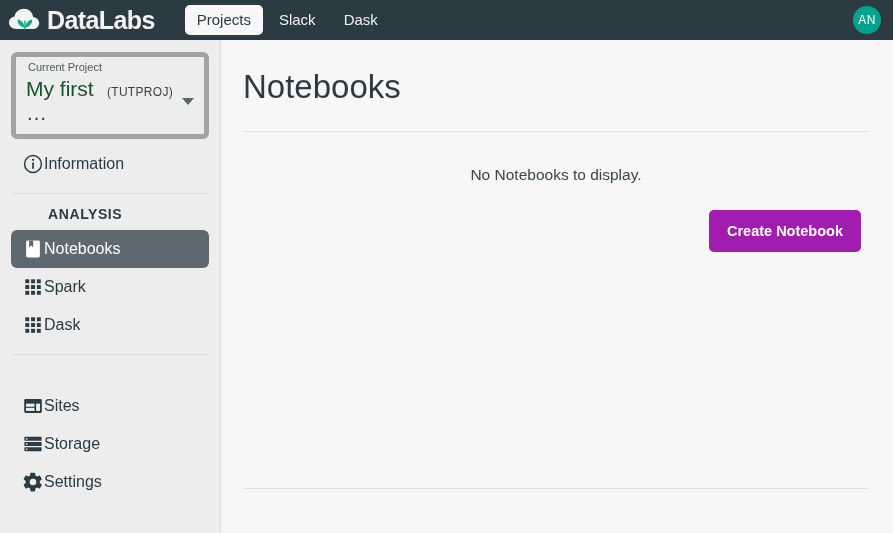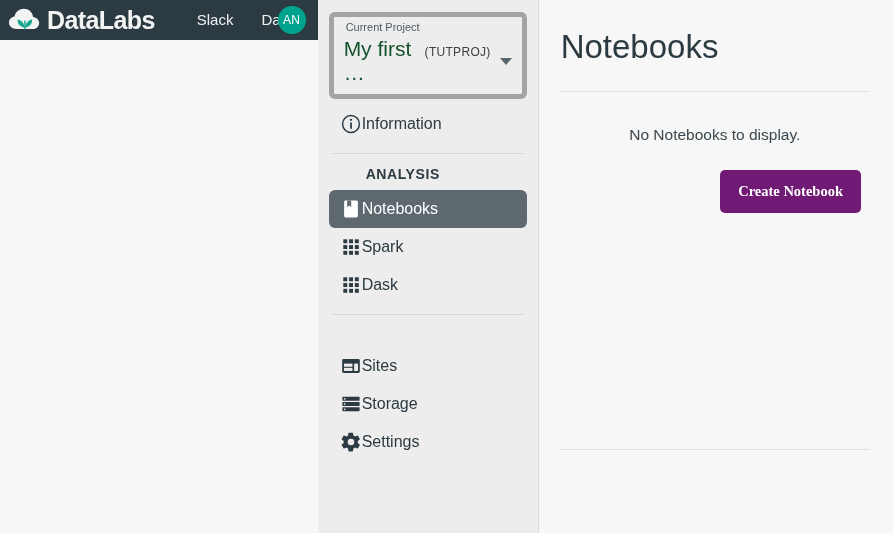--- a/index.html
+++ b/index.html
@@ -2,21 +2,21 @@
 <html><head>
 <meta charset="utf-8">
 <style>
   * { box-sizing: border-box; margin: 0; padding: 0; }
   html, body {
     width: 893px; height: 533px;
     font-family: "Liberation Sans", sans-serif;
     background: #f7f7f7;
     overflow: hidden;
   }
-  .app { width: 893px; height: 533px; display: flex; }
+  .app { width: 893px; height: 533px; display: flex; flex-direction: column; }
 
   
   .topbar {
     height: 40px; flex: 0 0 40px;
     background: #2c3a42;
     display: flex; align-items: center;
     padding: 0 10px 0 8px;
     position: relative;
   }
   .brand { display: flex; align-items: center; gap: 5px; margin-right: 30px; }
@@ -84,25 +84,25 @@
   }
   .spacer-lg { height: 22px; }
 
   
   .content { flex: 1 1 auto; background: #f7f7f7; padding: 26px 24px 0 22px; overflow: hidden; }
   .page-title { font-size: 33px; color: #2c3a42; font-weight: normal; line-height: 1.25; }
   .hr { height: 1px; background: #dedede; margin: 24px 0 0 0; }
   .empty-msg { text-align: center; font-size: 15.5px; color: #3a464d; padding: 34px 0 26px 0; }
   .btn-row { display: flex; justify-content: flex-end; padding-right: 8px; }
   .btn-primary {
-    background: #701a75; color: #ffffff;
+    background: #a21caf; color: #ffffff;
     font-size: 14.5px; font-weight: bold;
     border: none; border-radius: 5px;
     padding: 13px 18px; cursor: pointer;
-    font-family: Liberation Serif, serif;
+    font-family: Liberation Sans, sans-serif;
   }
   .footer-hr { height: 1px; background: #dedede; margin-top: 236px; }
   .footer-clip { height: 14px; overflow: hidden; padding-top: 9px; }
   .footer-text { font-size: 13px; color: #c9ccce; white-space: nowrap; }
 </style>
 </head>
 <body>
 
 <div class="app">
 
@@ -114,20 +114,21 @@
           <path d="M9 22 C3.5 22 1 18.8 1 15.5 C1 12.3 3.4 9.7 6.6 9.4 C7.3 5 11.2 1.8 15.8 1.8 C20.6 1.8 24.6 5.3 25.1 9.9 C28.6 10.2 31.2 12.9 31.2 16 C31.2 19.3 28.5 22 25 22 Z" fill="#f2f4f4"></path>
           <path d="M16.4 20.6 C16.4 16.6 13.6 13.2 9.6 12.6 C9.2 16.6 12 20 16.4 20.6 Z" fill="#17a58c"></path>
           <path d="M17.3 20.6 C17.3 16.6 20.1 13.2 24.1 12.6 C24.5 16.6 21.7 20 17.3 20.6 Z" fill="#17a58c"></path>
           <rect x="16.2" y="13.6" width="1.4" height="9.2" rx="0.7" fill="#17a58c"></rect>
         </svg>
       </span>
       <span class="brand-name">DataLabs</span>
     </div>
 
     <div class="nav">
+      <div class="nav-item active">Projects</div>
       <div class="nav-item">Slack</div>
       <div class="nav-item">Dask</div>
     </div>
 
     <div class="avatar">AN</div>
   </div>
 
   <div class="body">
 
     <div class="sidebar">

